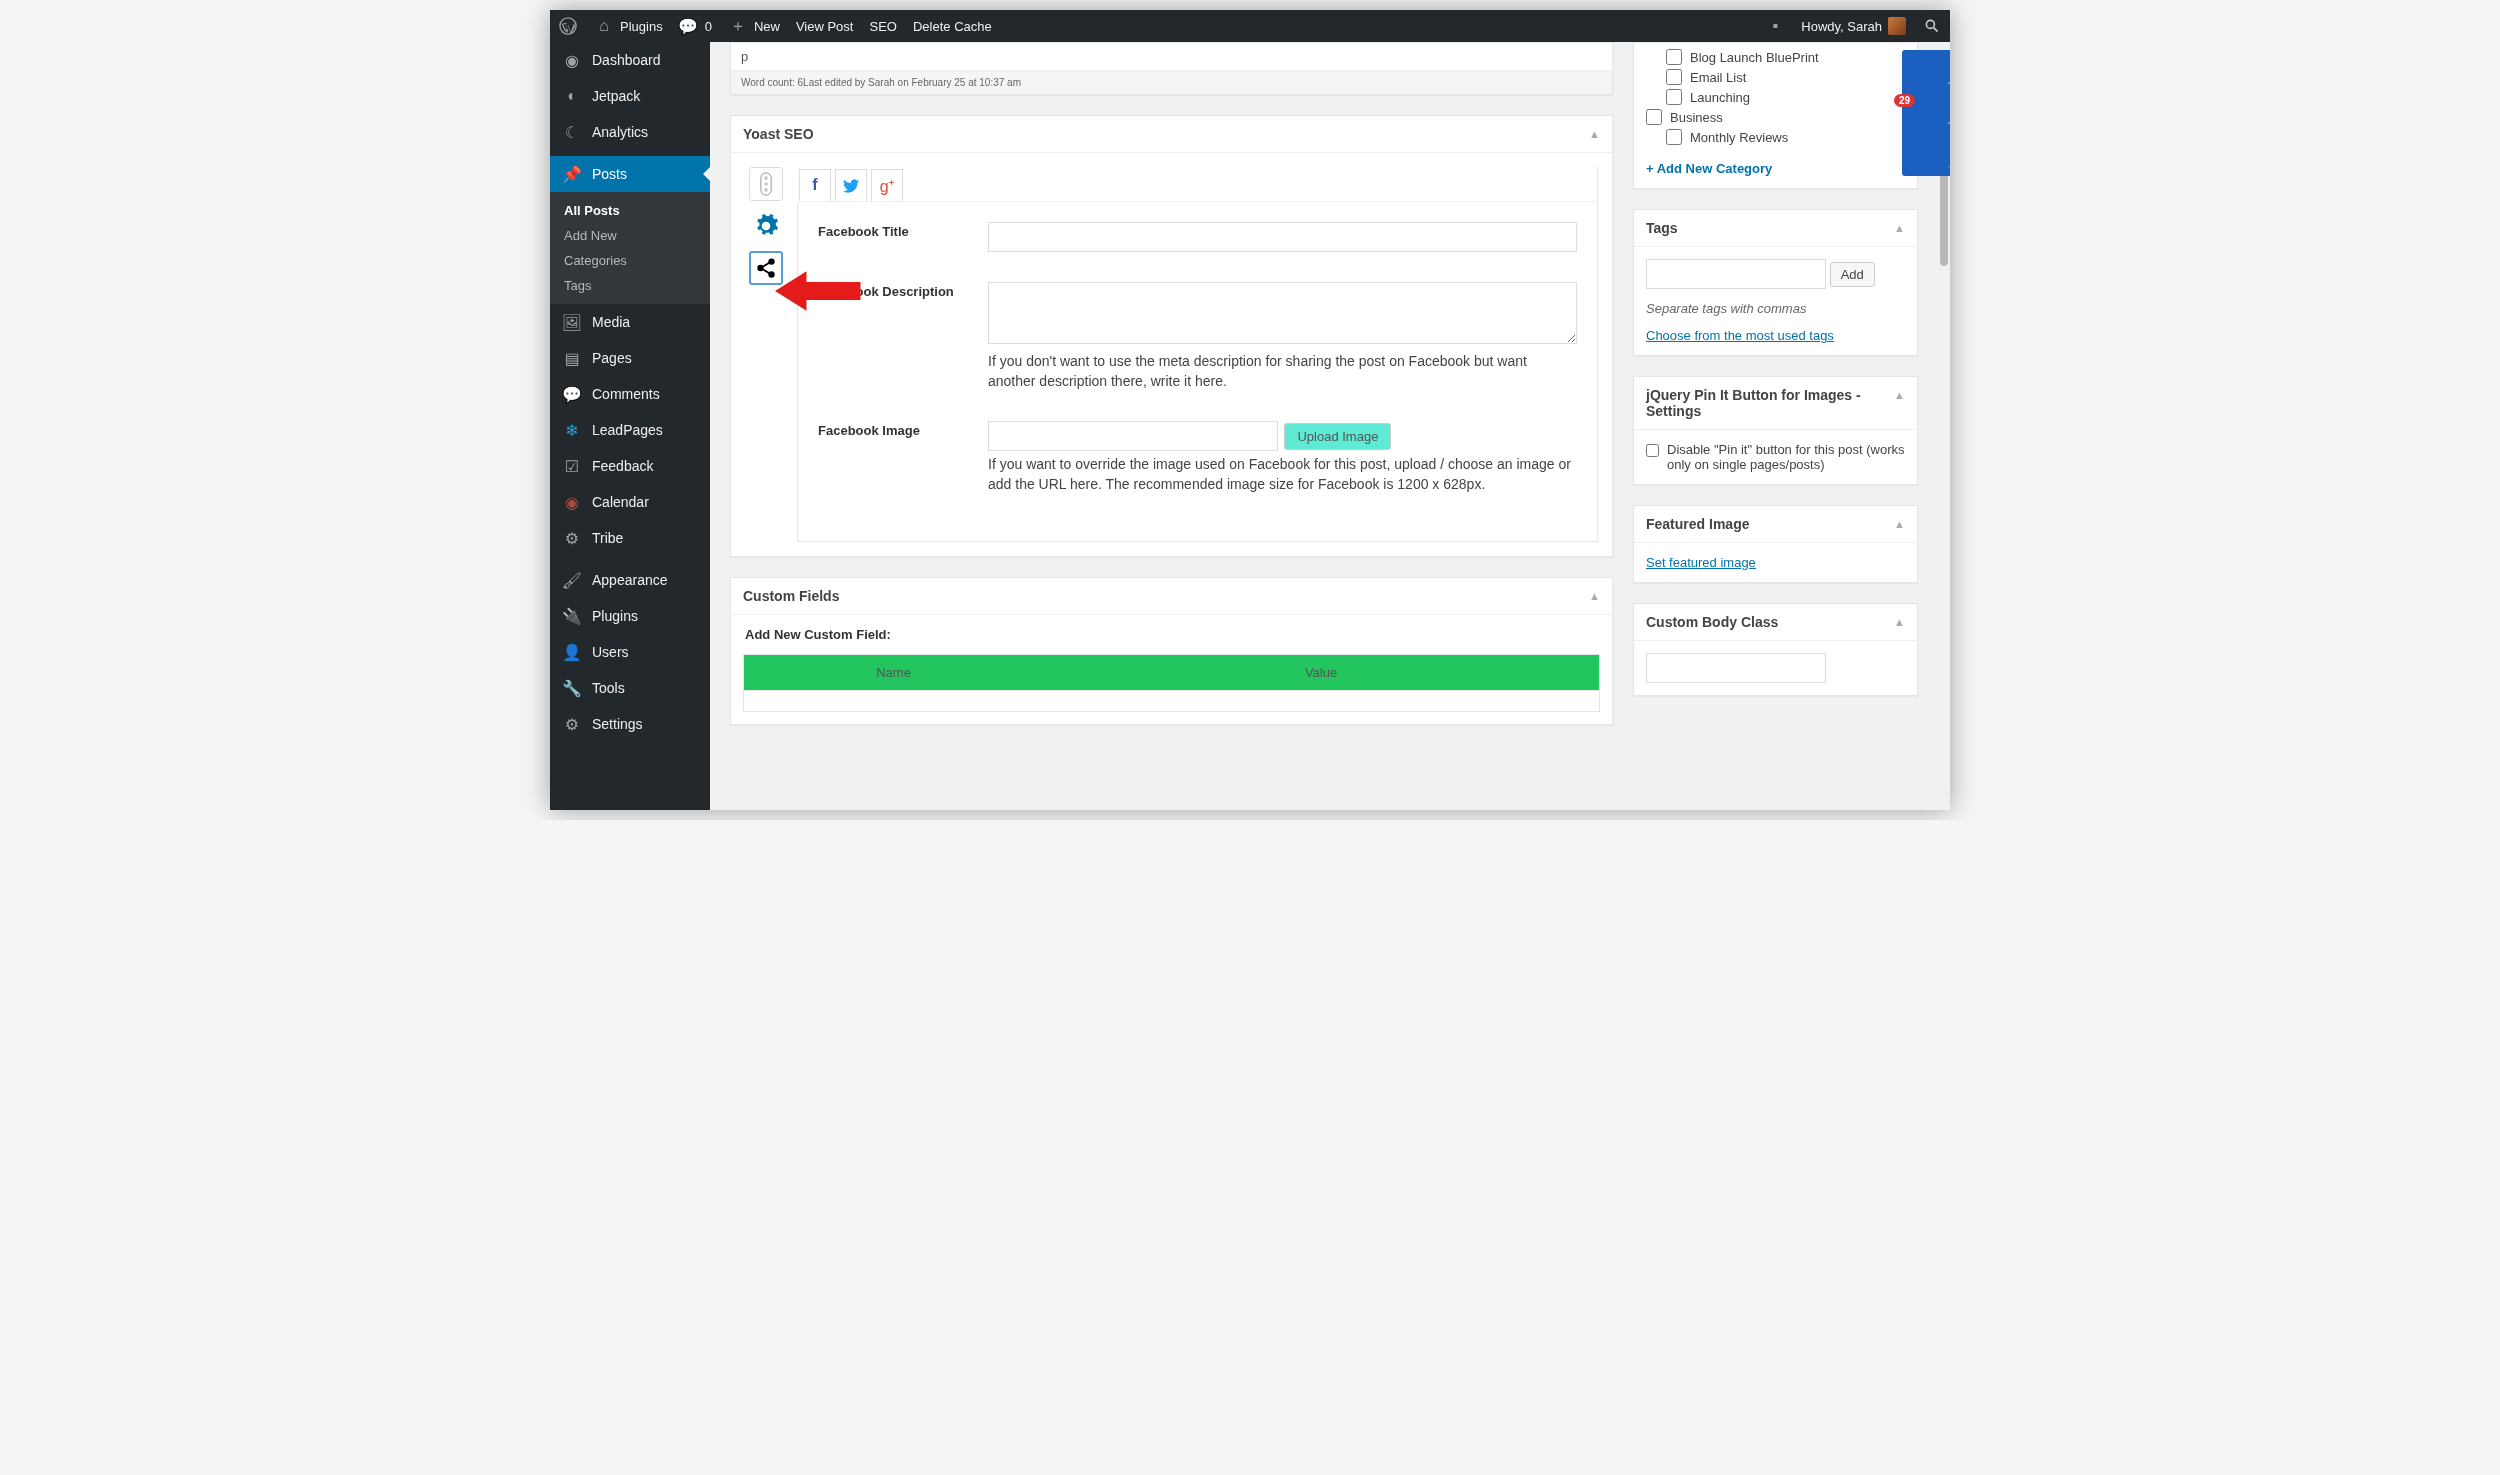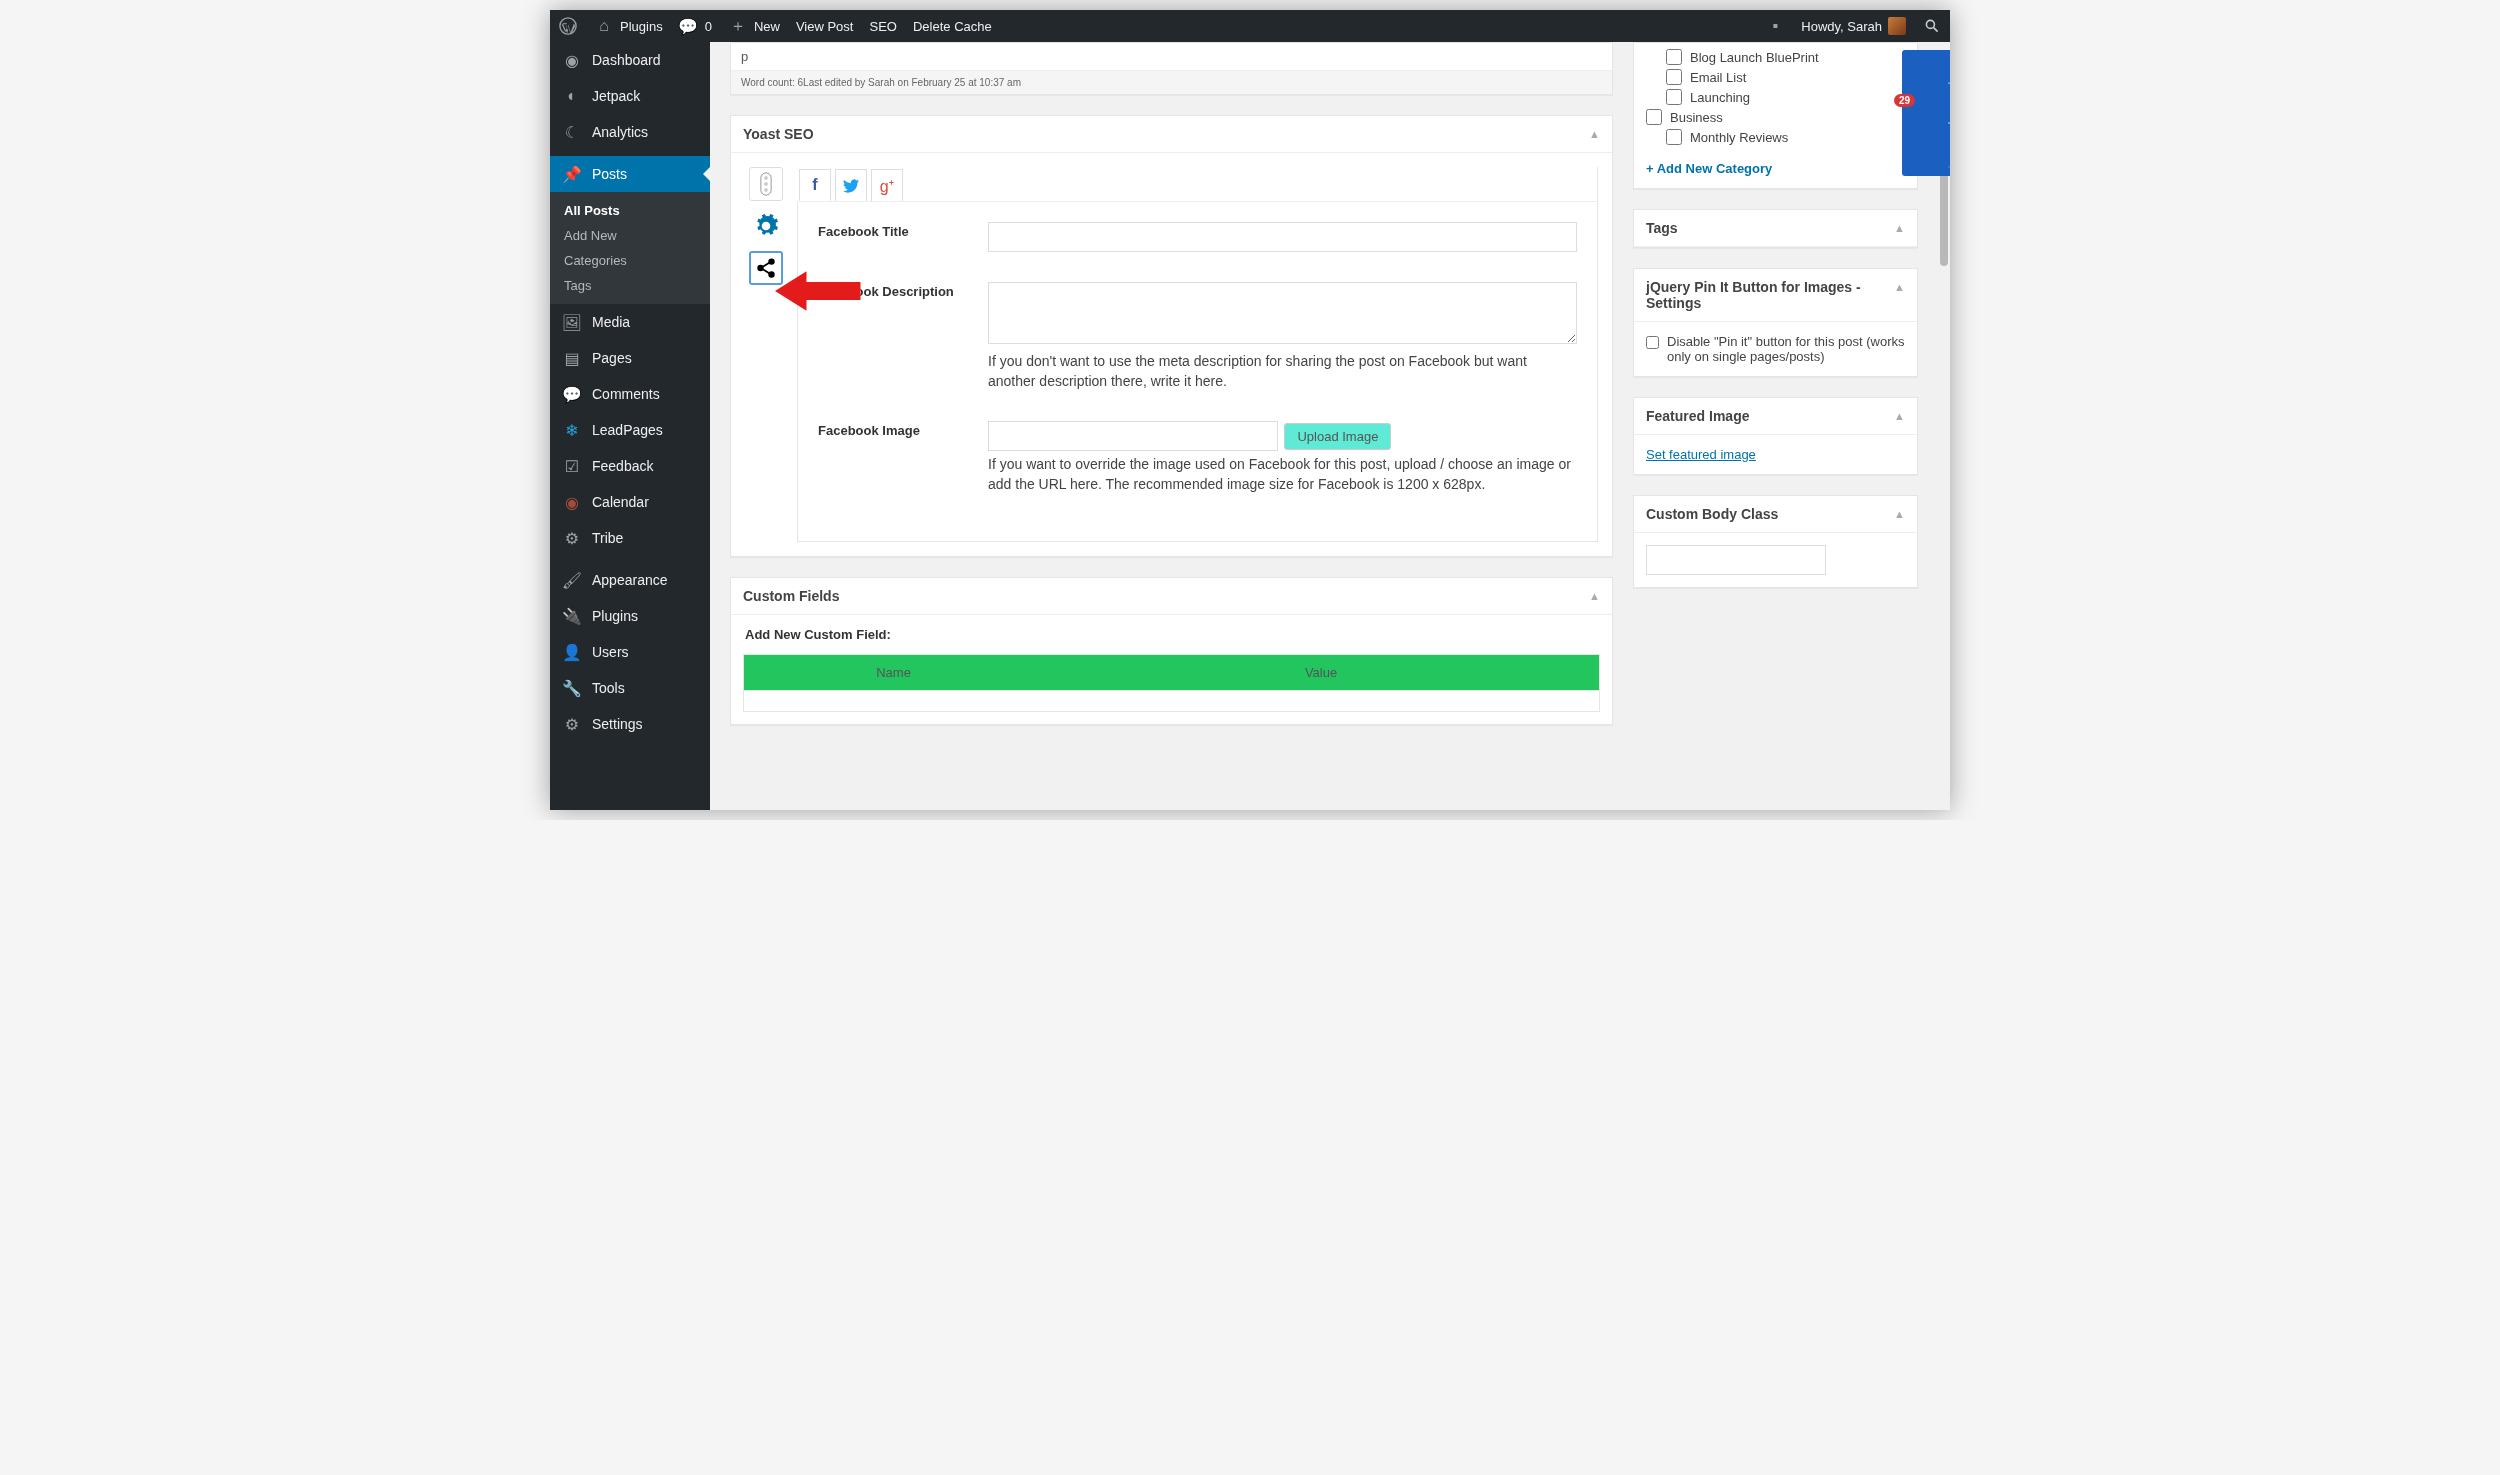--- a/index.html
+++ b/index.html
@@ -379,20 +379,25 @@
             <div class="cat-item child">
                 <input type="checkbox" style="">
                 <span>Monthly Reviews</span>
               </div>
             <div style="margin-top:14px;"><span class="linka bold">+ Add New Category</span></div>
           </div>
         </div>
 
         <div class="postbox">
           <h2 class="hndle"><span>Tags</span><span class="toggle-indicator">▲</span></h2>
+          <div class="inside">
+            <input class="taginput" type="text" style=""> <span class="addbtn">Add</span>
+            <div class="sep-hint">Separate tags with commas</div>
+            <span class="linka">Choose from the most used tags</span>
+          </div>
         </div>
 
         <div class="postbox">
           <h2 class="hndle"><span>jQuery Pin It Button for Images - Settings</span><span class="toggle-indicator">▲</span></h2>
           <div class="inside">
             <label style="display:flex; gap:8px; align-items:flex-start;">
               <input type="checkbox" style="margin-top: 2px;">
               <span>Disable "Pin it" button for this post (works only on single pages/posts)</span>
             </label>
           </div>

